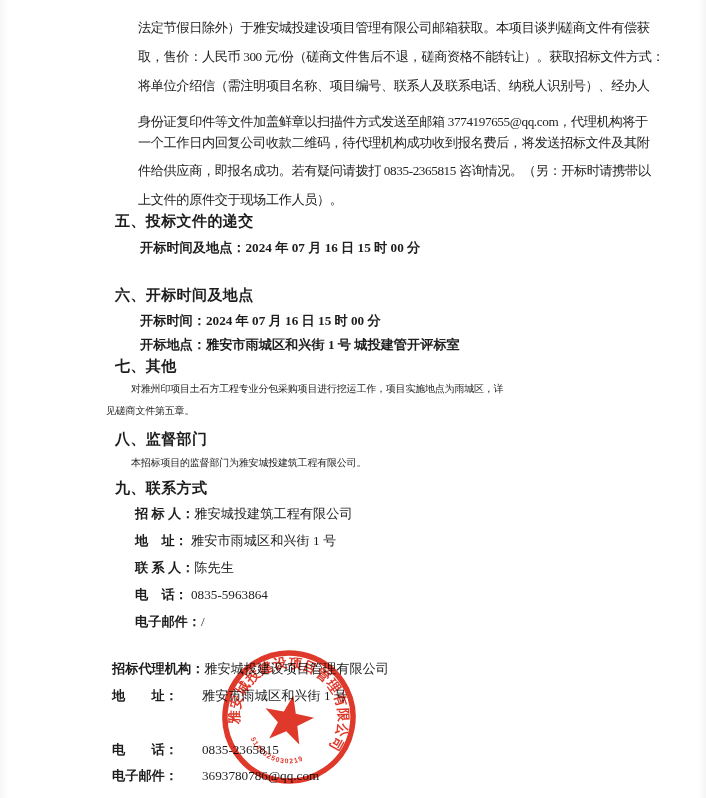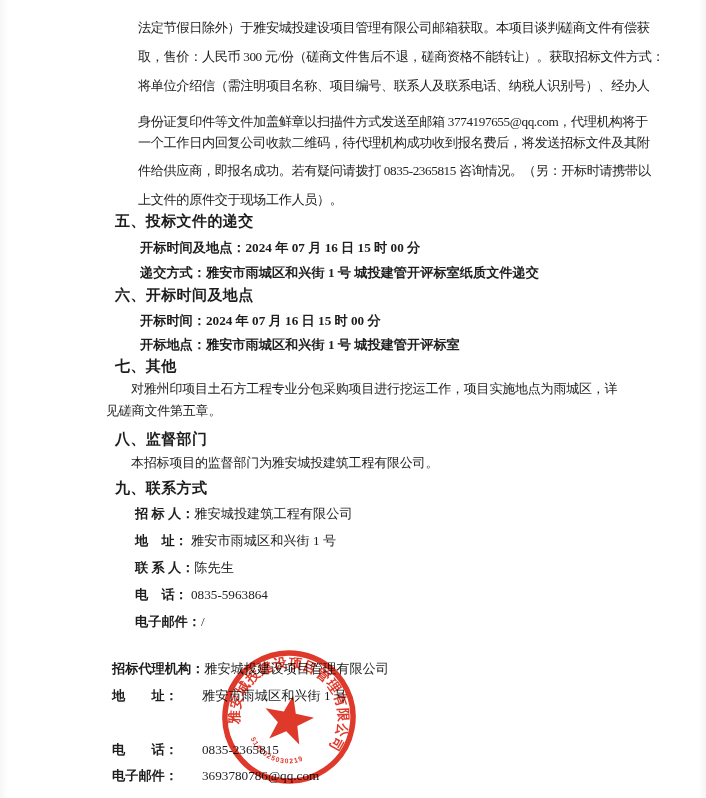--- a/index.html
+++ b/index.html
@@ -8,21 +8,21 @@
     background:linear-gradient(90deg,#f6f6f6 0px,#ffffff 8px,#ffffff 698px,#f5f5f5 706px);
     font-family:"Liberation Serif","DejaVu Serif",serif;
     color:#1d1d1d;
   }
   .abs { position:absolute; white-space:nowrap; }
   .body-line { left:106px; font-size:13.2px; letter-spacing:-0.4px; line-height:20px;margin-left:32px; }
   .hd { left:115px; font-size:15px; font-weight:700; letter-spacing:0.4px; line-height:20px; }
   .sub { left:140px; font-size:13.2px; line-height:20px; }
   .sub .lbl { font-weight:700; }
   .sub .val { font-weight:600; }
-  .p-line { font-size:13px; letter-spacing:-0.2px; line-height:20px; }
+  .p-line { font-size:10px; letter-spacing:-0.2px; line-height:20px; }
   .contact { left:135px; font-size:13.2px; line-height:20px; }
   .contact .lbl { display:inline-block; min-width:56px; font-weight:700; }
   .agency { left:112px; font-size:13.2px; line-height:20px; }
   .agency .lbl { display:inline-block; min-width:90px; font-weight:700; }
   .seal {
     position:absolute; left:218px; top:642px; width:142px; height:150px;
     transform:rotate(11deg); mix-blend-mode:multiply; opacity:0.93;
     pointer-events:none;
   }
   .seal text { font-family:"Liberation Sans","DejaVu Sans",sans-serif; font-weight:700; }
@@ -36,23 +36,20 @@
   <div class="abs body-line" style="top:47px">取，售价：人民币 300 元/份（磋商文件售后不退，磋商资格不能转让）。获取招标文件方式：</div>
   <div class="abs body-line" style="top:76px">将单位介绍信（需注明项目名称、项目编号、联系人及联系电话、纳税人识别号）、经办人</div>
   <div class="abs body-line" style="top:112px">身份证复印件等文件加盖鲜章以扫描件方式发送至邮箱 3774197655@qq.com，代理机构将于</div>
   <div class="abs body-line" style="top:133px">一个工作日内回复公司收款二维码，待代理机构成功收到报名费后，将发送招标文件及其附</div>
   <div class="abs body-line" style="top:161px">件给供应商，即报名成功。若有疑问请拨打 0835-2365815 咨询情况。（另：开标时请携带以</div>
   <div class="abs hd" style="top:211px">五、投标文件的递交</div>
 
   <div class="abs body-line" style="top:190px">上文件的原件交于现场工作人员）。</div>
   <div class="abs sub" style="top:238px">
     <span class="lbl">开标时间及地点：</span><span class="val">2024 年 07 月 16 日  15 时 00 分</span>
-  </div>
-  <div class="abs sub" style="top:263px">
-    <span class="lbl">递交方式：</span><span class="val">雅安市雨城区和兴街 1 号  城投建管开评标室纸质文件递交</span>
   </div>
 
   <div class="abs hd" style="top:285px">六、开标时间及地点</div>
   <div class="abs sub" style="top:311px">
     <span class="lbl">开标时间：</span><span class="val">2024 年 07 月 16 日  15 时 00 分</span>
   </div>
   <div class="abs sub" style="top:335px">
     <span class="lbl">开标地点：</span><span class="val">雅安市雨城区和兴街 1 号  城投建管开评标室</span>
   </div>
 

